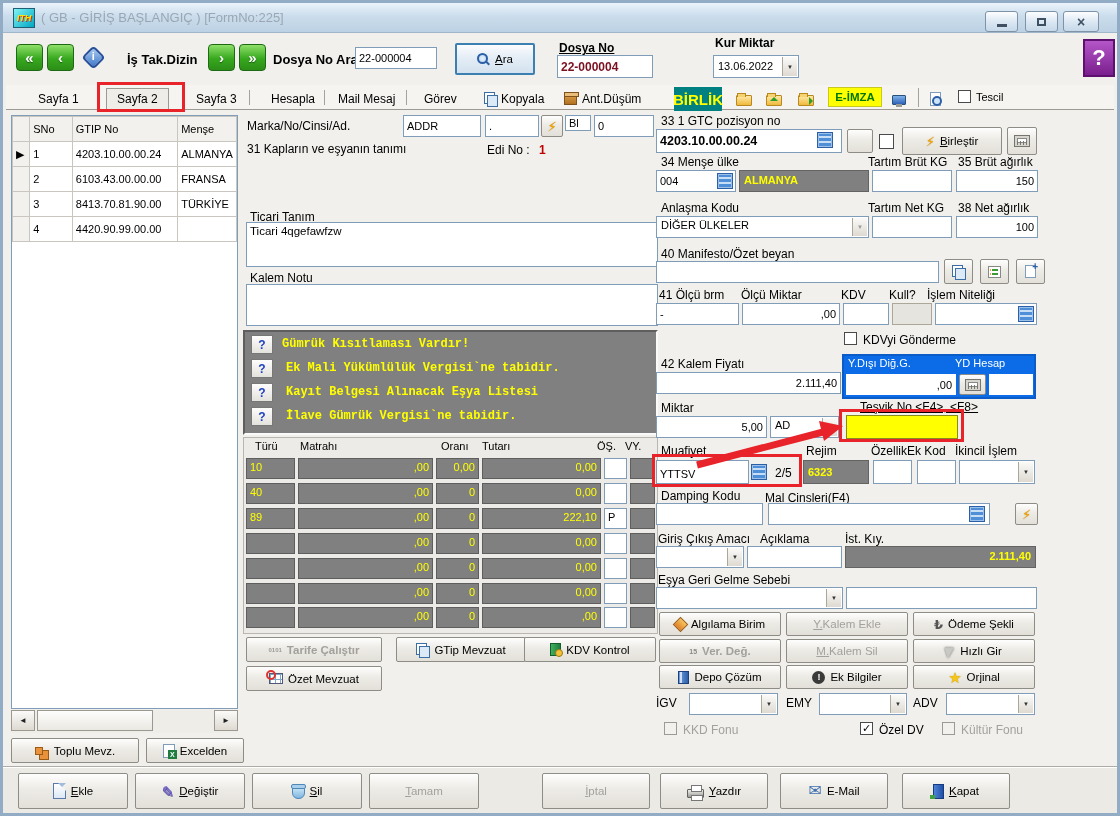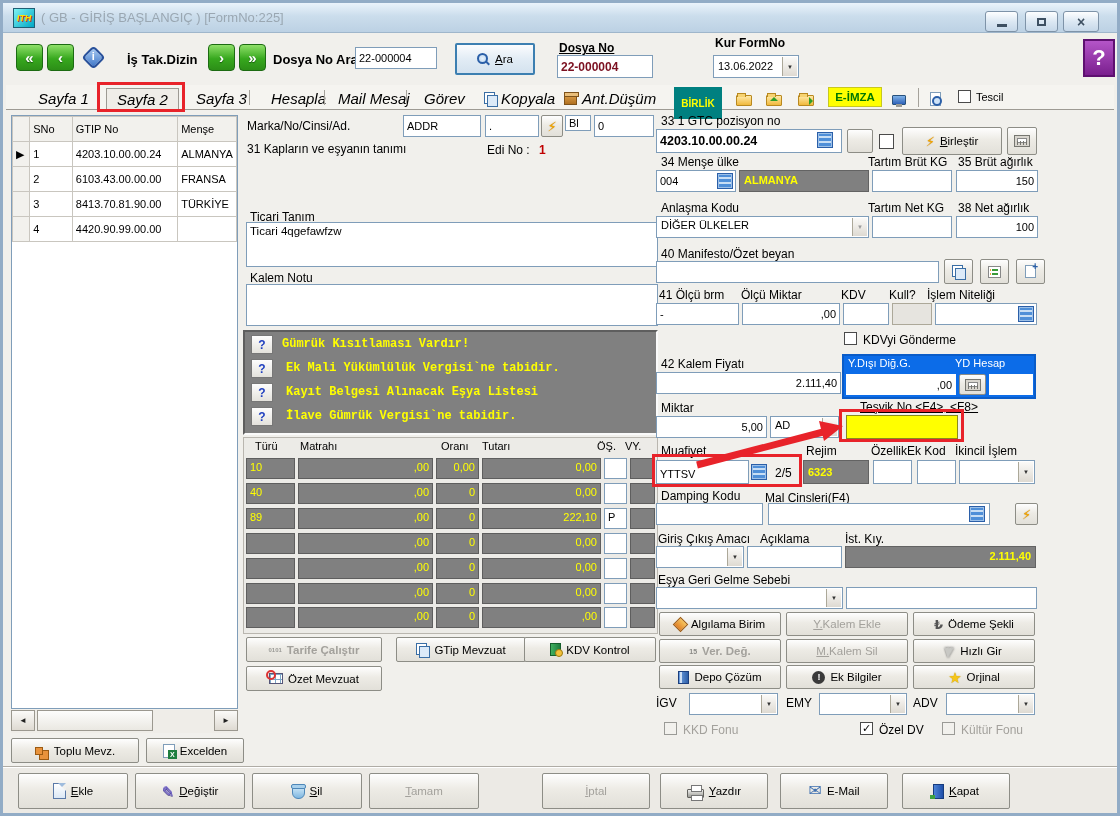--- a/index.html
+++ b/index.html
@@ -37,21 +37,21 @@
   
   .gbtn{position:absolute;width:27px;height:27px;border:1px solid #1C6B12;border-radius:4px;background:linear-gradient(#8FE06A,#37A81E 55%,#2C8E17);color:#fff;font-weight:bold;font-size:15px;display:flex;align-items:center;justify-content:center;text-shadow:0 1px 1px #1A5C10;}
   .ic-info{position:absolute;width:17px;height:17px;transform:rotate(45deg);background:linear-gradient(135deg,#A9CBF2,#3E76C8);border:2px solid #28509A;border-radius:4px;}
   .ic-info::after{content:"i";position:absolute;left:4px;top:0px;transform:rotate(-45deg);color:#fff;font-weight:bold;font-size:11px;}
   .mag{position:relative;width:13px;height:13px;}
   .mag::before{content:"";position:absolute;left:0;top:0;width:7px;height:7px;border:2px solid #2B5FA8;border-radius:50%;background:radial-gradient(#E8F2FC,#BCD6F0);}
   .mag::after{content:"";position:absolute;left:8px;top:9px;width:5px;height:2px;background:#2B5FA8;transform:rotate(45deg);}
   .help{position:absolute;background:linear-gradient(#B455C8,#7A1F8E);border:2px solid #5E1070;color:#fff;font-size:22px;font-weight:bold;display:flex;align-items:center;justify-content:center;}
   
   .tabstrip{position:absolute;left:3px;right:3px;top:82px;height:25px;background:#F5F4F0;border-bottom:1px solid #9D9A93;}
-  .tab{position:absolute;top:3px;height:21px;font-size:15px;color:#000;display:flex;align-items:center;justify-content:center;padding:0 10px;font-style:italic;}
+  .tab{position:absolute;top:3px;height:21px;font-size:12px;color:#000;display:flex;align-items:center;justify-content:center;padding:0 10px;}
   .tab.sel{background:#EFEDE8;border:1px solid #9D9A93;border-bottom:none;}
   
   table.grid{border-collapse:collapse;width:100%;}
   table.grid th,table.grid td{border:1px solid #C9C6BF;font-size:11px;font-weight:normal;height:25px;padding:1px 3px;overflow:hidden;white-space:nowrap;text-align:left;}
   table.grid th{background:#F2F1ED;}
   td.sel{background:#F2F1ED;width:18px;font-size:8px;text-align:center;}
   td.num{text-align:right;}
   
   .warnpanel{position:absolute;background:#808080;border-top:2px solid #5E5E5E;border-left:2px solid #5E5E5E;border-bottom:2px solid #FAFAFA;border-right:2px solid #FAFAFA;}
   .qbtn{position:absolute;width:22px;height:19px;background:linear-gradient(#FDFDFD,#E4E2DC);border:1px solid #777;color:#1F3FBF;font-weight:bold;font-size:12px;display:flex;align-items:center;justify-content:center;}
@@ -144,21 +144,21 @@
   <span class="gbtn" style="left:205px;top:41px;">›</span>
   <span class="gbtn" style="left:236px;top:41px;">»</span>
   <span class="lb b f13" style="left:270px;top:49px;">Dosya No Ara</span>
   <input class="tb" style="left: 352px; top: 44px; width: 82px; height: 22px;" readonly="" value="22-000004">
   <div class="btn" style="left:452px;top:40px;width:80px;height:32px;border:2px solid #3C7FB1;background:linear-gradient(#FBFCFE,#E2ECF5 50%,#D4E2EF);">
     <span class="mag"></span>
     <span class="u">Ara</span>
   </div>
   <span class="lb b f12" style="left:556px;top:38px;text-decoration:underline;text-decoration-color:#000;">Dosya No</span>
   <input class="tb b" style="left: 554px; top: 52px; width: 96px; height: 23px; color: rgb(123, 16, 32); font-size: 12px;" readonly="" value="22-000004">
-  <span class="lb b f12" style="left:712px;top:33px;">Kur FormNo</span>
+  <span class="lb b f12" style="left:712px;top:33px;">Kur Miktar</span>
   <div class="dd" style="left:710px;top:52px;width:86px;height:23px;padding-top:4px;">
     <span>13.06.2022</span><i></i>
   </div>
   <div class="help" style="left:1080px;top:36px;width:32px;height:38px;">?</div>
 
   <div class="tabstrip">
     <span class="tab" style="left:22px;">Sayfa 1</span>
     <span class="tab sel" style="left:100px;">Sayfa 2</span>
     <span class="tab" style="left:180px;">Sayfa 3</span>
     <span class="sep" style="left:243px;top:5px;height:15px;"></span>
@@ -168,21 +168,21 @@
     <span class="sep" style="left:400px;top:5px;height:15px;"></span>
     <span class="tab" style="left:408px;">Görev</span>
     <span class="tab" style="left:468px;gap:4px;">
         <span class="ic-copy"></span>
         <span>Kopyala</span>
       </span>
     <span class="tab" style="left:548px;gap:5px;">
         <span class="ic-box"></span>
         <span>Ant.Düşüm</span>
       </span>
-    <span style="position:absolute;left:668px;top:2px;width:48px;height:32px;background:#008080;color:#FFFF00;font-weight:bold;font-size:10px;display:flex;align-items:center;justify-content:center;">BİRLİK</span>
+    <span style="position:absolute;left:668px;top:2px;width:48px;height:24px;background:#008080;color:#FFFF00;font-weight:bold;font-size:15px;display:flex;align-items:center;justify-content:center;">BİRLİK</span>
     <span class="tab" style="left:726px;padding:0 4px;">
         <span class="ic-folder"></span>
       </span>
     <span class="tab" style="left:756px;padding:0 4px;">
         <span class="ic-folder ic-arrow-up"></span>
       </span>
     <span class="tab" style="left:788px;padding:0 4px;">
         <span class="ic-folder ic-arrow-right"></span>
       </span>
     <span style="position:absolute;left:822px;top:2px;width:54px;height:20px;background:#FFFF00;color:#007800;font-weight:bold;font-size:11.5px;display:flex;align-items:center;justify-content:center;border:1px solid #C8C820;">E-İMZA</span>

